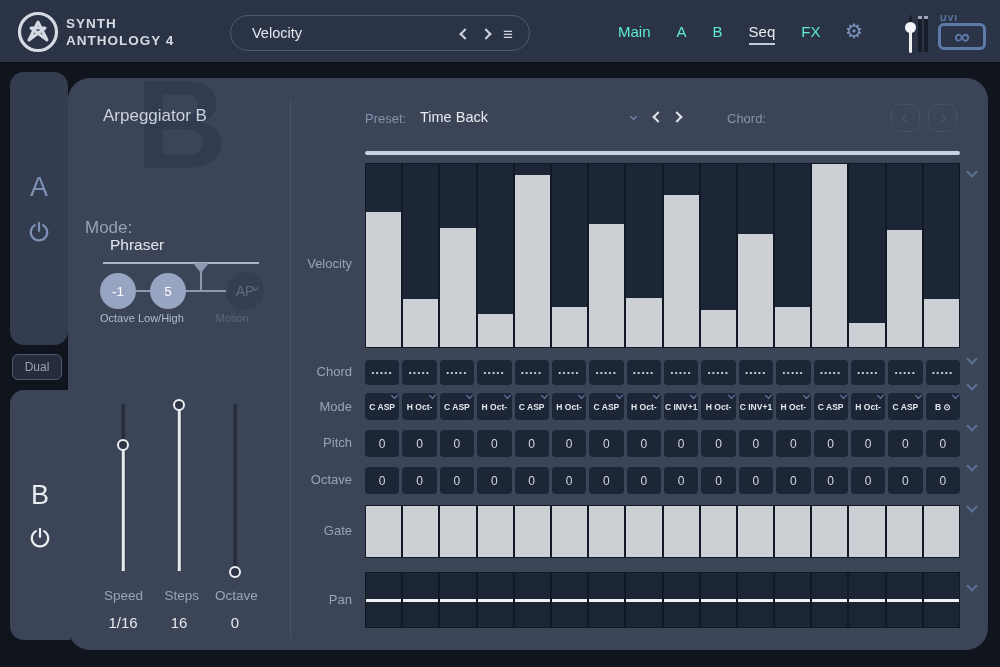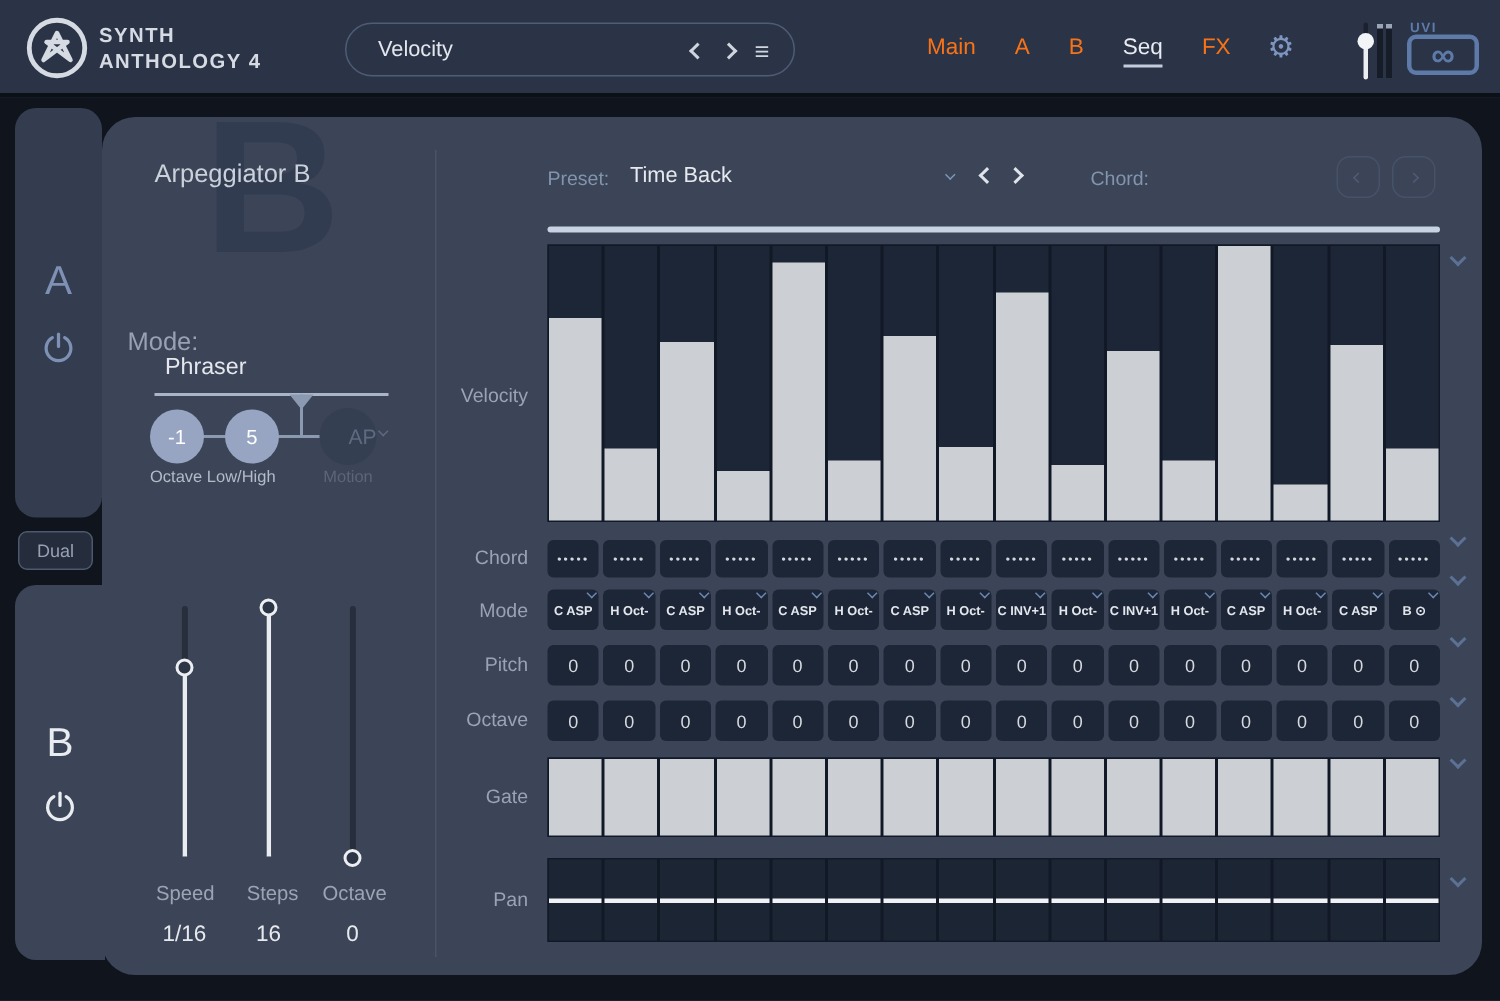--- a/index.html
+++ b/index.html
@@ -9,21 +9,21 @@
 
   
   .topbar { position:absolute; left:0; top:0; width:1000px; height:65px; background:#2b3447; border-bottom:3px solid #0c1017;padding-left:34px; }
   .logo { position:absolute; left:16px; top:10px; width:44px; height:44px; }
   .brand { position:absolute; left:66px; top:15px; font-size:13.5px; font-weight:bold; letter-spacing:1px; line-height:17px; color:#d6dbe3; }
   .preset-pill { position:absolute; left:230px; top:15px; width:300px; height:36px; border:1.5px solid #4f5c75; border-radius:18px; display:flex; align-items:center; }
   .pill-text { margin-left:21px; font-size:14.5px; color:#e3e7ed; }
   .pill-icons { position:absolute; right:16px; top:0; height:36px; display:flex; align-items:center; gap:13px; color:#cfd5de; }
   .hamburger { font-size:17px; line-height:1; color:#cfd5de; }
   .nav { position:absolute; left:618px; top:0; height:62px; display:flex; align-items:center; gap:26px; }
-  .nav-item { font-size:15px; color:#f97316; cursor:default; }
+  .nav-item { font-size:15px; color:#5eead4; cursor:default; }
   .nav-item.active { color:#e9ecf1; border-bottom:2px solid #c3ccda; padding-bottom:3px; margin-bottom:-5px; }
   .gear { position:absolute; left:845px; top:0; height:62px; display:flex; align-items:center; font-size:20px; color:#7d95bf; }
   .vol { position:absolute; left:905px; top:15px; width:10px; height:38px; }
   .vol-track { position:absolute; left:4px; top:0; width:2.5px; height:100%; background:#1b212e; border-radius:2px; }
   .vol-fill { position:absolute; left:4px; bottom:0; width:2.5px; height:27px; background:#eceef2; border-radius:2px; }
   .vol-knob { position:absolute; left:0; top:7px; width:11px; height:11px; border-radius:50%; background:#f2f4f7; }
   .meter { position:absolute; top:16px; width:4px; height:36px; background:#161c28; }
   .meter::before { content:""; position:absolute; top:0; left:0; right:0; height:3px; background:#9aa5b8; }
   .meter.m1 { left:918px; } .meter.m2 { left:924px; }
   .uvi { position:absolute; left:938px; top:13px; width:50px; height:40px; color:#5d7aa8; }
@@ -49,21 +49,21 @@
   .arp-title { position:absolute; left:103px; top:106px; font-size:17px; color:#cbd1db; }
   .mode-label { position:absolute; left:85px; top:218px; font-size:17px; color:#99a2b4; }
   .mode-value { position:absolute; left:110px; top:236px; font-size:15.5px; color:#e4e8ee; }
   .mode-line { position:absolute; left:103px; top:262px; width:156px; height:2px; background:#a9b6ca; }
   .mode-tri { position:absolute; left:193px; top:263px; width:0; height:0; border-left:8px solid transparent; border-right:8px solid transparent; border-top:10px solid #8b99b1; }
   .conn-v { position:absolute; left:200px; top:263px; width:2px; height:28px; background:#8b99b1; }
   .conn-h { position:absolute; left:118px; top:290px; width:114px; height:2px; background:#8b99b1; }
   .knob { position:absolute; border-radius:50%; display:flex; align-items:center; justify-content:center; }
   .knob-low  { left:100px; top:273px; width:36px; height:36px; background:#98a5c2; color:#fdfdfe; font-size:13.5px; }
   .knob-high { left:150px; top:273px; width:36px; height:36px; background:#98a5c2; color:#fdfdfe; font-size:13.5px; }
-  .knob-motion { left:213px; top:272px; width:38px; height:38px; background:#353f52; color:#5e6a80; font-size:14px;justify-content:flex-end; }
+  .knob-motion { left:226px; top:272px; width:38px; height:38px; background:#353f52; color:#5e6a80; font-size:14px; }
   .motion-chev { position:absolute; left:253px; top:285px; color:#5e6a80; }
   .octrange-label { position:absolute; left:100px; top:312px; font-size:11px; color:#b3bbc9; }
   .motion-label { position:absolute; left:210px; top:312px; width:44px; text-align:center; font-size:11px; color:#5c6678; }
 
   
   .vslider { position:absolute; top:404px; width:40px; height:240px; }
   .vslider.s0 { left:103px; } .vslider.s1 { left:159px; } .vslider.s2 { left:215px; }
   .sl-area { position:absolute; left:0; top:0; width:100%; height:167px; }
   .sl-track { position:absolute; left:50%; transform:translateX(-50%); top:0; height:167px; width:3.5px; background:#272f3d; border-radius:2px; }
   .sl-fill { position:absolute; left:50%; transform:translateX(-50%); bottom:0; width:2.5px; background:#e9ecf0; }

